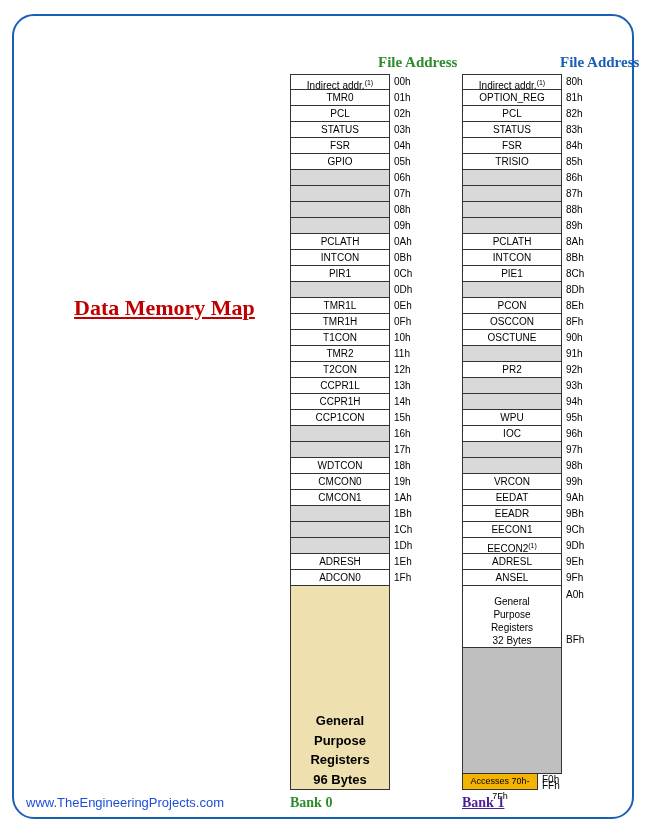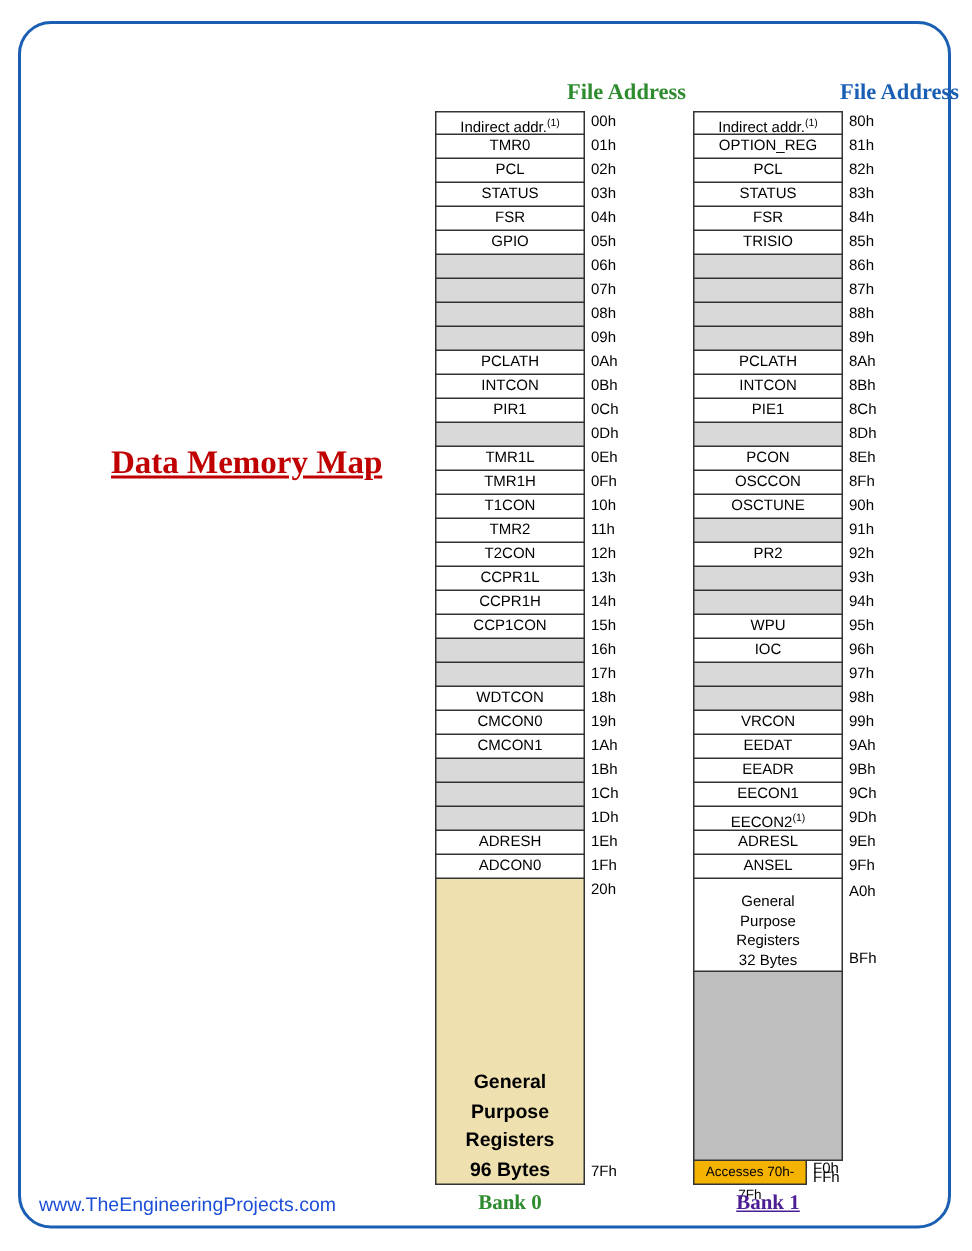--- a/index.html
+++ b/index.html
@@ -46,21 +46,21 @@
     font-size: 15px;
     font-weight: bold;
   }
   .header-label.left { color: #2e8b2e; }
   .header-label.right { color: #1a5fb4; }
   .bank-label {
     position: absolute;
     font-family: Georgia, serif;
     font-size: 14px;
     font-weight: bold;
-    text-align: center;
+    text-align: left;
     width: 100px;
   }
   .bank-label.left { color: #2e8b2e; }
   .bank-label.right { color: #4c1d95; text-decoration: underline; }
 
   .column {
     position: absolute;
     top: 74px;
   }
   .cell-row {
@@ -265,24 +265,20 @@
       <div class="reg-cell">ADCON0</div>
       <div class="addr-cell">1Fh</div>
     </div>
     <div style="display: flex;">
       <div class="gpr-block gpr-cream gpr-big" style="height: 204px;">
         <div>General</div>
         <div>Purpose</div>
         <div>Registers</div>
         <div>96 Bytes</div>
       </div>
-      <div style="width: 30px; position: relative;">
-        <div class="addr-cell" style="position: absolute; top: 0px;">20h</div>
-        <div class="addr-cell" style="position: absolute; bottom: 0px;">7Fh</div>
-      </div>
     </div>
   </div>
 
 <div class="column" id="bank1-col" style="left:462px;">
     <div class="cell-row">
       <div class="reg-cell first">Indirect addr.<sup>(1)</sup></div>
       <div class="addr-cell">80h</div>
     </div>
     <div class="cell-row">
       <div class="reg-cell">OPTION_REG</div>

